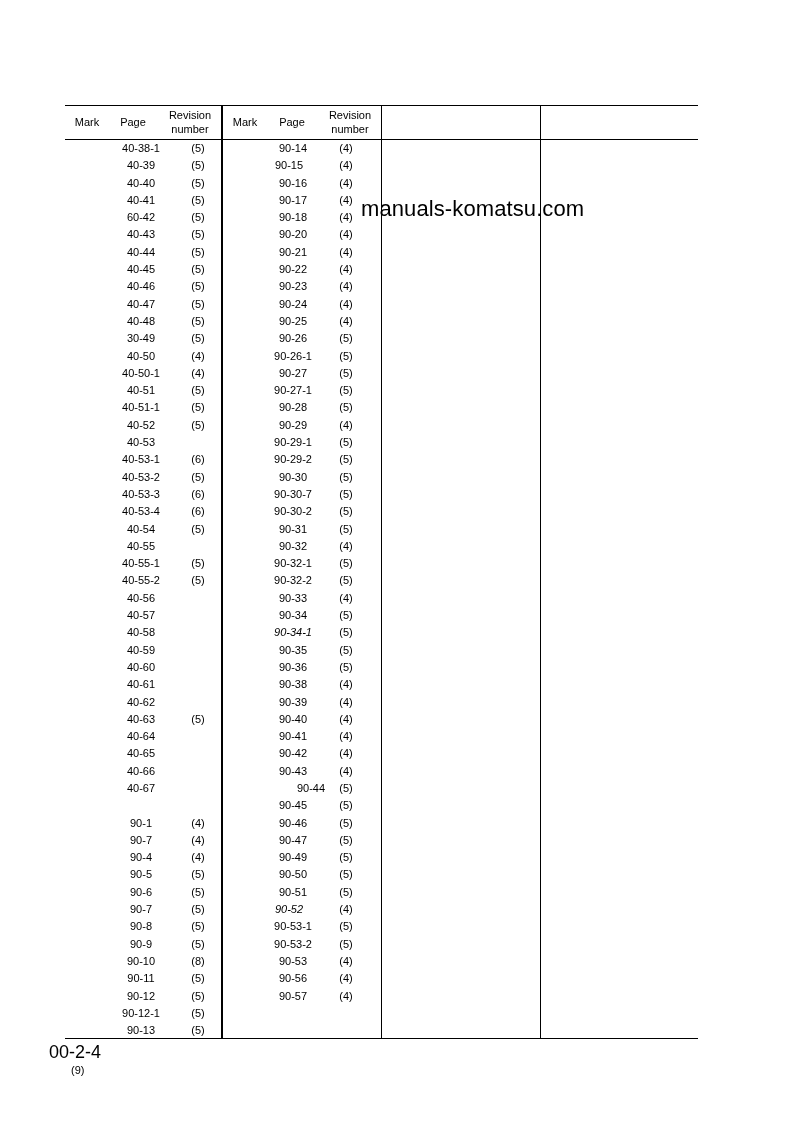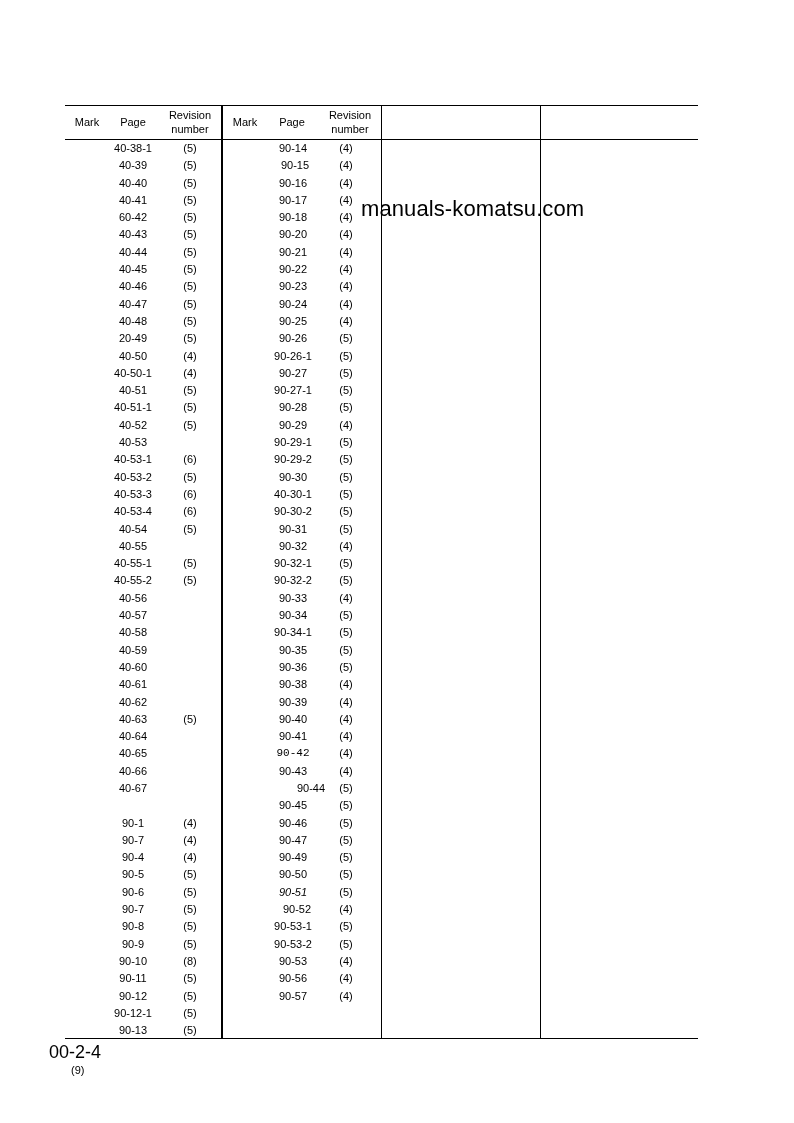--- a/index.html
+++ b/index.html
@@ -31,21 +31,21 @@
   <div class="vline" style="left:475px;"></div>
 
   <div class="hdr" style="left:0;width:44px;">Mark</div>
   <div class="hdr" style="left:44px;width:48px;">Page</div>
   <div class="hdr" style="left:96px;width:58px;">Revision number</div>
 
   <div class="hdr" style="left:158px;width:44px;">Mark</div>
   <div class="hdr" style="left:202px;width:50px;">Page</div>
   <div class="hdr" style="left:256px;width:58px;">Revision number</div>
 
-  <div class="col" id="left-col" style="left:0;width:156px;">
+  <div class="col" id="left-col" style="left:8px;width:156px;">
       <div class="row">
         <span class="page" style="left: 40px; width: 56px;">40-38-1</span>
         <span class="rev" style="left: 105px; width: 40px;">(5)</span>
       </div>
       <div class="row">
         <span class="page" style="left: 40px; width: 56px;">40-39</span>
         <span class="rev" style="left: 105px; width: 40px;">(5)</span>
       </div>
       <div class="row">
         <span class="page" style="left: 40px; width: 56px;">40-40</span>
@@ -77,21 +77,21 @@
       </div>
       <div class="row">
         <span class="page" style="left: 40px; width: 56px;">40-47</span>
         <span class="rev" style="left: 105px; width: 40px;">(5)</span>
       </div>
       <div class="row">
         <span class="page" style="left: 40px; width: 56px;">40-48</span>
         <span class="rev" style="left: 105px; width: 40px;">(5)</span>
       </div>
       <div class="row">
-        <span class="page" style="left: 40px; width: 56px;">20-49</span>
+        <span class="page" style="left: 40px; width: 56px;">30-49</span>
         <span class="rev" style="left: 105px; width: 40px;">(5)</span>
       </div>
       <div class="row">
         <span class="page" style="left: 40px; width: 56px;">40-50</span>
         <span class="rev" style="left: 105px; width: 40px;">(4)</span>
       </div>
       <div class="row">
         <span class="page" style="left: 40px; width: 56px;">40-50-1</span>
         <span class="rev" style="left: 105px; width: 40px;">(4)</span>
       </div>
@@ -247,21 +247,21 @@
         <span class="page" style="left: 40px; width: 56px;">90-13</span>
         <span class="rev" style="left: 105px; width: 40px;">(5)</span>
       </div>
     </div>
   <div class="col" id="right-col" style="left:158px;width:158px;">
       <div class="row">
         <span class="page" style="left: 42px; width: 56px;">90-14</span>
         <span class="rev" style="left: 103px; width: 40px;">(4)</span>
       </div>
       <div class="row">
-        <span class="page" style="left: 44px; width: 56px;">90-15</span>
+        <span class="page" style="left: 38px; width: 56px;">90-15</span>
         <span class="rev" style="left: 103px; width: 40px;">(4)</span>
       </div>
       <div class="row">
         <span class="page" style="left: 42px; width: 56px;">90-16</span>
         <span class="rev" style="left: 103px; width: 40px;">(4)</span>
       </div>
       <div class="row">
         <span class="page" style="left: 42px; width: 56px;">90-17</span>
         <span class="rev" style="left: 103px; width: 40px;">(4)</span>
       </div>
@@ -323,21 +323,21 @@
       </div>
       <div class="row">
         <span class="page" style="left: 42px; width: 56px;">90-29-2</span>
         <span class="rev" style="left: 103px; width: 40px;">(5)</span>
       </div>
       <div class="row">
         <span class="page" style="left: 42px; width: 56px;">90-30</span>
         <span class="rev" style="left: 103px; width: 40px;">(5)</span>
       </div>
       <div class="row">
-        <span class="page" style="left: 42px; width: 56px;">40-30-1</span>
+        <span class="page" style="left: 42px; width: 56px;">90-30-7</span>
         <span class="rev" style="left: 103px; width: 40px;">(5)</span>
       </div>
       <div class="row">
         <span class="page" style="left: 42px; width: 56px;">90-30-2</span>
         <span class="rev" style="left: 103px; width: 40px;">(5)</span>
       </div>
       <div class="row">
         <span class="page" style="left: 42px; width: 56px;">90-31</span>
         <span class="rev" style="left: 103px; width: 40px;">(5)</span>
       </div>
@@ -355,21 +355,21 @@
       </div>
       <div class="row">
         <span class="page" style="left: 42px; width: 56px;">90-33</span>
         <span class="rev" style="left: 103px; width: 40px;">(4)</span>
       </div>
       <div class="row">
         <span class="page" style="left: 42px; width: 56px;">90-34</span>
         <span class="rev" style="left: 103px; width: 40px;">(5)</span>
       </div>
       <div class="row">
-        <span class="page" style="left: 42px; width: 56px;">90-34-1</span>
+        <span class="page" style="left: 42px; width: 56px; font-style: italic;">90-34-1</span>
         <span class="rev" style="left: 103px; width: 40px;">(5)</span>
       </div>
       <div class="row">
         <span class="page" style="left: 42px; width: 56px;">90-35</span>
         <span class="rev" style="left: 103px; width: 40px;">(5)</span>
       </div>
       <div class="row">
         <span class="page" style="left: 42px; width: 56px;">90-36</span>
         <span class="rev" style="left: 103px; width: 40px;">(5)</span>
       </div>
@@ -383,21 +383,21 @@
       </div>
       <div class="row">
         <span class="page" style="left: 42px; width: 56px;">90-40</span>
         <span class="rev" style="left: 103px; width: 40px;">(4)</span>
       </div>
       <div class="row">
         <span class="page" style="left: 42px; width: 56px;">90-41</span>
         <span class="rev" style="left: 103px; width: 40px;">(4)</span>
       </div>
       <div class="row">
-        <span class="page" style="left: 42px; width: 56px; font-family: Liberation Mono, monospace;">90-42</span>
+        <span class="page" style="left: 42px; width: 56px;">90-42</span>
         <span class="rev" style="left: 103px; width: 40px;">(4)</span>
       </div>
       <div class="row">
         <span class="page" style="left: 42px; width: 56px;">90-43</span>
         <span class="rev" style="left: 103px; width: 40px;">(4)</span>
       </div>
       <div class="row">
         <span class="page" style="left: 60px; width: 56px;">90-44</span>
         <span class="rev" style="left: 103px; width: 40px;">(5)</span>
       </div>
@@ -415,25 +415,25 @@
       </div>
       <div class="row">
         <span class="page" style="left: 42px; width: 56px;">90-49</span>
         <span class="rev" style="left: 103px; width: 40px;">(5)</span>
       </div>
       <div class="row">
         <span class="page" style="left: 42px; width: 56px;">90-50</span>
         <span class="rev" style="left: 103px; width: 40px;">(5)</span>
       </div>
       <div class="row">
-        <span class="page" style="left: 42px; width: 56px; font-style: italic;">90-51</span>
-        <span class="rev" style="left: 103px; width: 40px;">(5)</span>
-      </div>
-      <div class="row">
-        <span class="page" style="left: 46px; width: 56px;">90-52</span>
+        <span class="page" style="left: 42px; width: 56px;">90-51</span>
+        <span class="rev" style="left: 103px; width: 40px;">(5)</span>
+      </div>
+      <div class="row">
+        <span class="page" style="left: 38px; width: 56px; font-style: italic;">90-52</span>
         <span class="rev" style="left: 103px; width: 40px;">(4)</span>
       </div>
       <div class="row">
         <span class="page" style="left: 42px; width: 56px;">90-53-1</span>
         <span class="rev" style="left: 103px; width: 40px;">(5)</span>
       </div>
       <div class="row">
         <span class="page" style="left: 42px; width: 56px;">90-53-2</span>
         <span class="rev" style="left: 103px; width: 40px;">(5)</span>
       </div>

